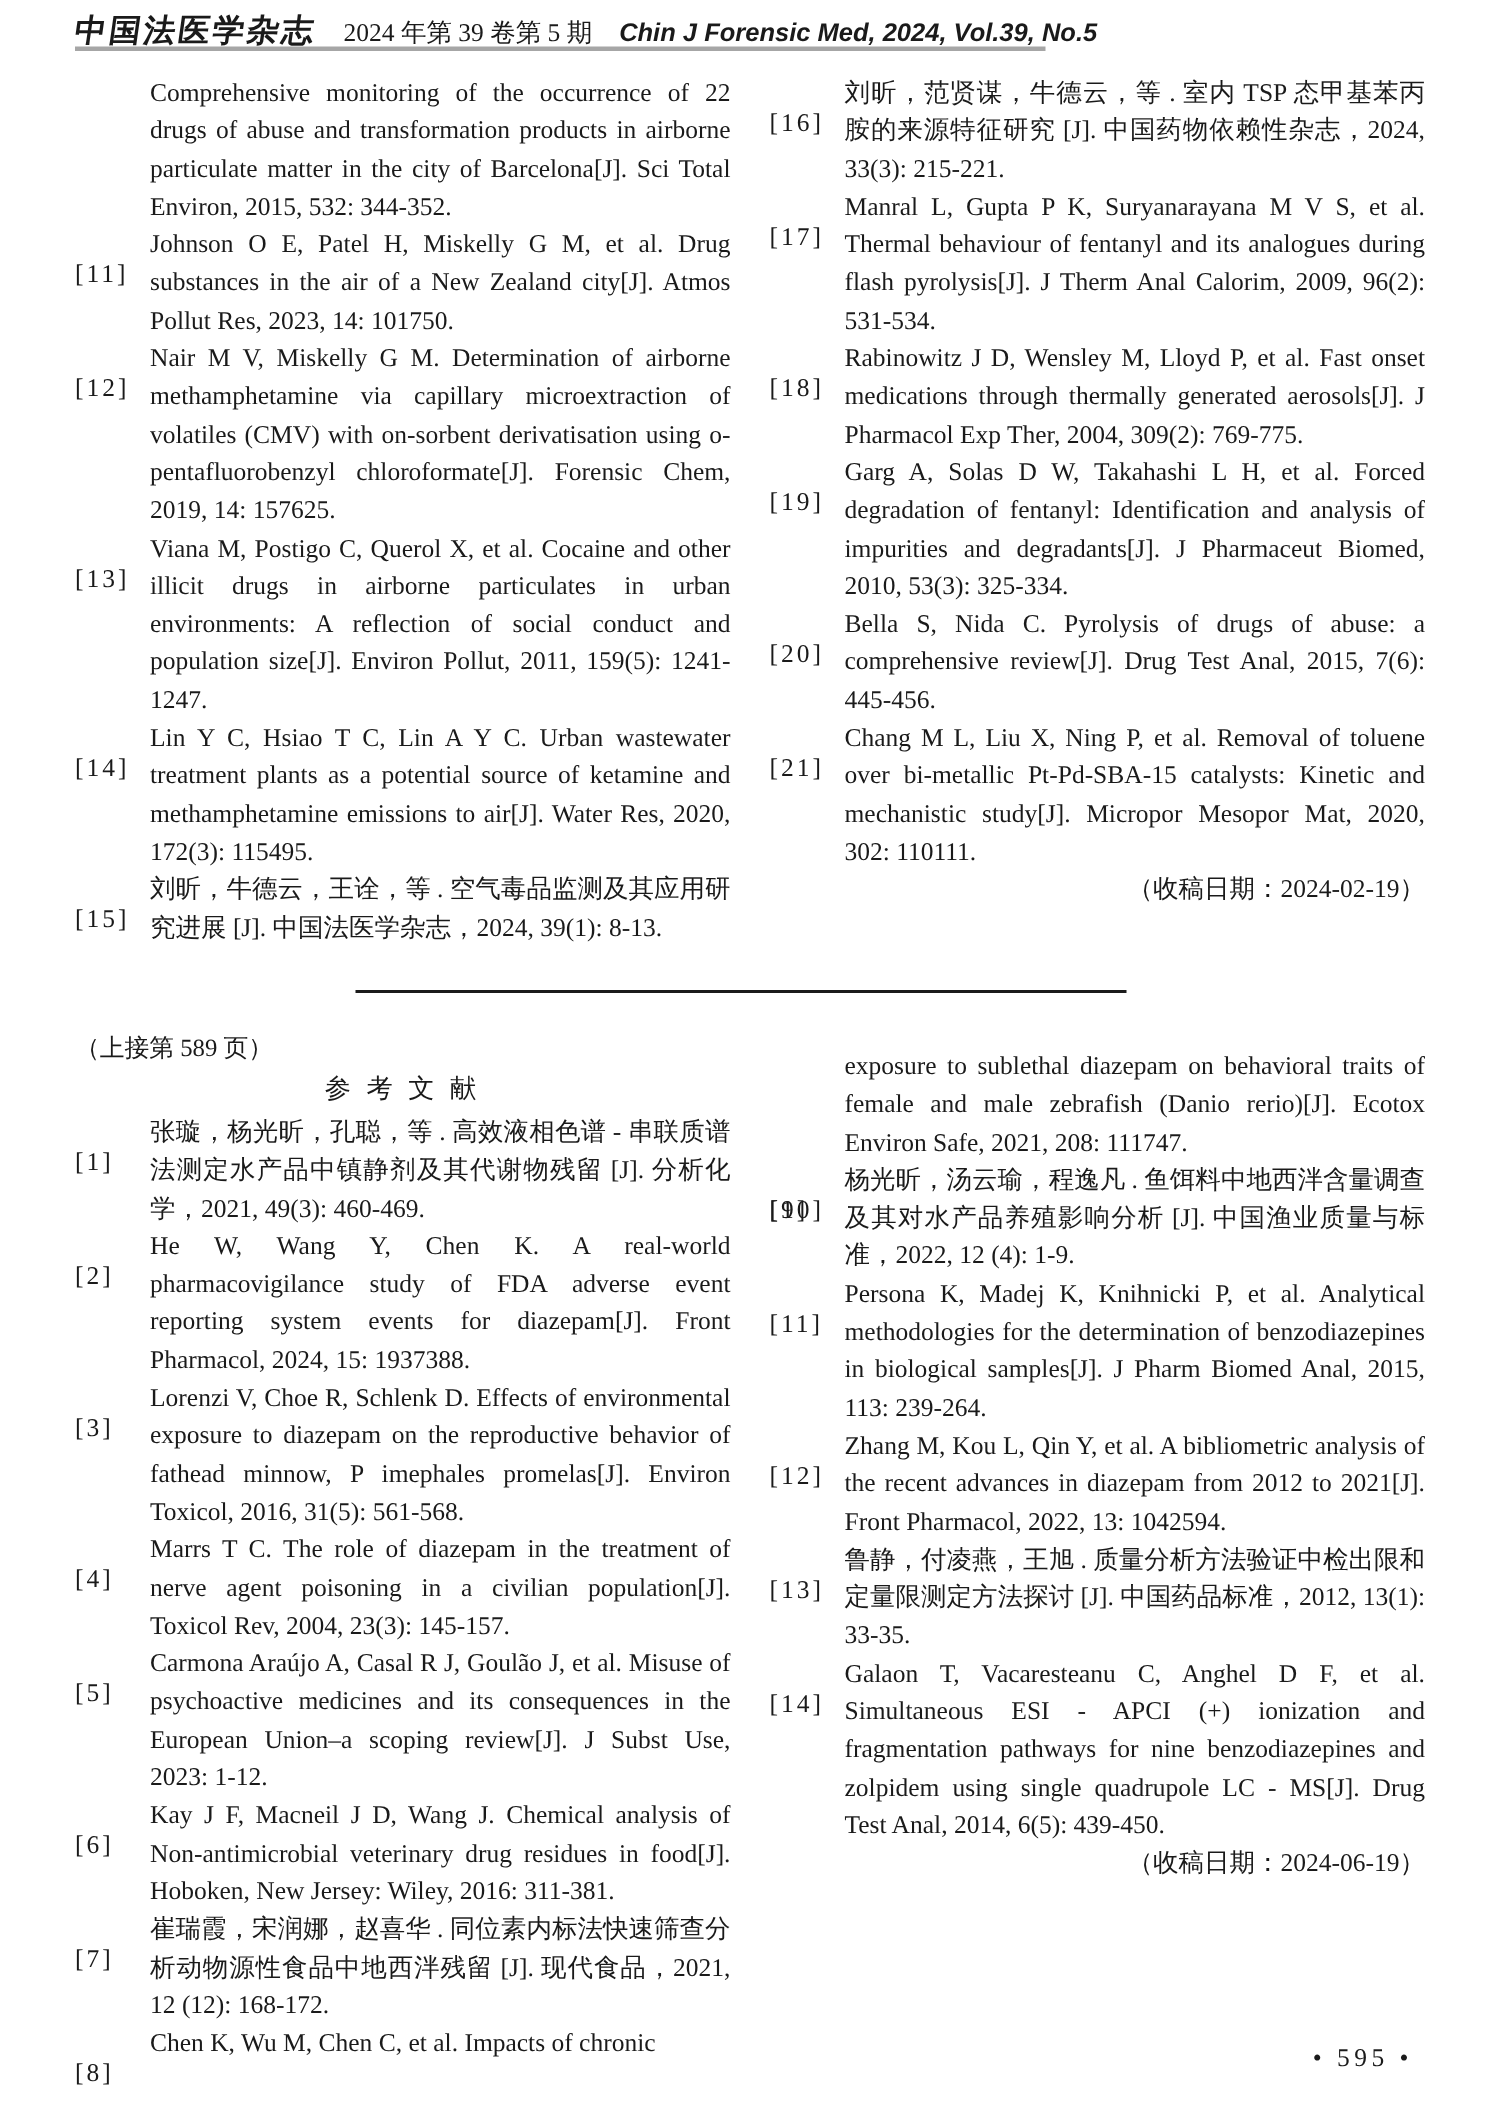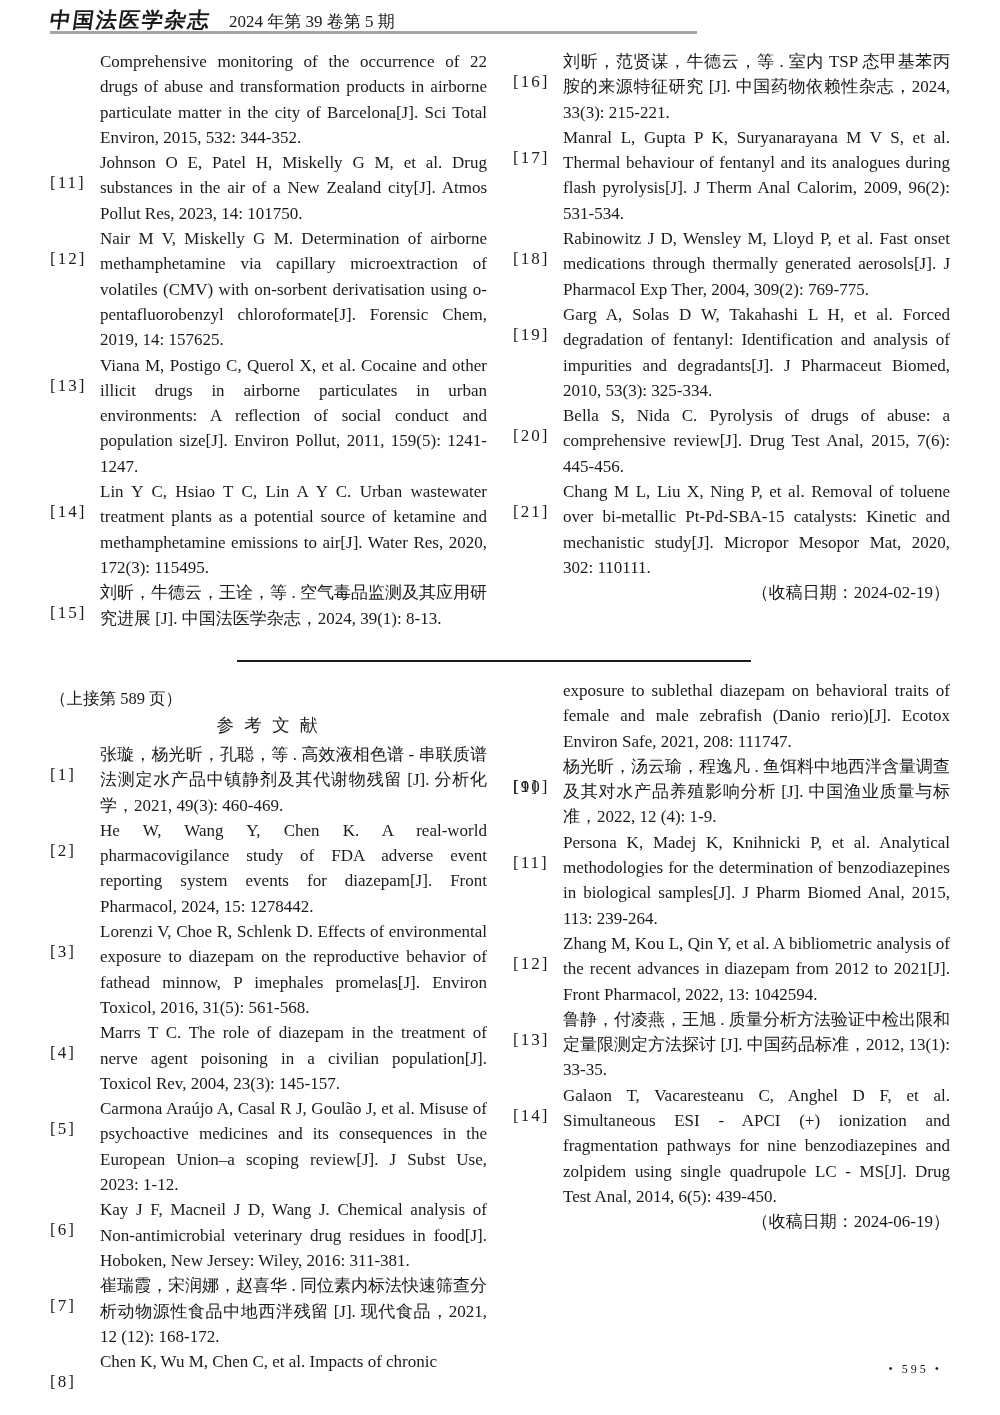--- a/index.html
+++ b/index.html
@@ -33,21 +33,21 @@
   .header-rule {
     position: absolute;
     top: 31px; left: 50px; width: 647px; height: 3px;
     background: #a6a6a6;
   }
   
   .col { position: absolute; width: 437px; }
   .col-s1-left  { top: 49px;  left: 50px;  }
   .col-s1-right { top: 49px;  left: 513px; }
   .col-s2-left  { top: 742px; left: 50px;  }
-  .col-s2-right { top: 678px; left: 513px; font-family: Liberation Serif, serif; }
+  .col-s2-right { top: 698px; left: 513px; font-family: Liberation Serif, serif; }
   .ref {
     position: relative;
     padding-left: 50px;
     font-size: 17px;
     line-height: 25.3px;
     text-align: justify;
     overflow-wrap: anywhere;
   }
   .ref-num {
     position: absolute; left: 0; top: 0;
@@ -73,31 +73,32 @@
     position: absolute;
     top: 713px; left: 50px; width: 437px;
     text-align: center;
     font-weight: 400; font-size: 17.5px;
     letter-spacing: 3px;
   }
   
   .footer-page {
     position: absolute;
     top: 1362px; right: 58px;
-    font-size: 12px; letter-spacing: 3px;
+    font-size: 17px; letter-spacing: 3px;
   }
 </style>
 </head>
 <body>
 
 <div class="page">
 
   <div class="header">
     <span class="journal-cn">中国法医学杂志</span>
     <span class="issue-cn">2024 年第 39 卷第 5 期</span>
+    <span class="journal-en">Chin J Forensic Med, 2024, Vol.39, No.5</span>
   </div>
   <div class="header-rule"></div>
 
   <div class="col col-s1-left">
       <div class="ref"><span class="ref-text">Comprehensive monitoring of the occurrence of 22 drugs of abuse and transformation products in airborne particulate matter in the city of Barcelona[J]. Sci Total Environ, 2015, 532: 344-352.</span></div>
       <div class="ref"><span class="ref-num">[11]</span><span class="ref-text">Johnson O E, Patel H, Miskelly G M, et al. Drug substances in the air of a New Zealand city[J]. Atmos Pollut Res, 2023, 14: 101750.</span></div>
       <div class="ref"><span class="ref-num">[12]</span><span class="ref-text">Nair M V, Miskelly G M. Determination of airborne methamphetamine via capillary microextraction of volatiles (CMV) with on-sorbent derivatisation using o-pentafluorobenzyl chloroformate[J]. Forensic Chem, 2019, 14: 157625.</span></div>
       <div class="ref"><span class="ref-num">[13]</span><span class="ref-text">Viana M, Postigo C, Querol X, et al. Cocaine and other illicit drugs in airborne particulates in urban environments: A reflection of social conduct and population size[J]. Environ Pollut, 2011, 159(5): 1241-1247.</span></div>
       <div class="ref"><span class="ref-num">[14]</span><span class="ref-text">Lin Y C, Hsiao T C, Lin A Y C. Urban wastewater treatment plants as a potential source of ketamine and methamphetamine emissions to air[J]. Water Res, 2020, 172(3): 115495.</span></div>
       <div class="ref"><span class="ref-num">[15]</span><span class="ref-text">刘昕，牛德云，王诠，等 . 空气毒品监测及其应用研究进展 [J]. 中国法医学杂志，2024, 39(1): 8-13.</span></div>
@@ -114,21 +115,21 @@
     <div class="received">（收稿日期：2024-02-19）</div>
   </div>
 
   <div class="divider"></div>
 
   <div class="note">（上接第 589 页）</div>
   <div class="section-heading">参 考 文 献</div>
 
   <div class="col col-s2-left">
       <div class="ref"><span class="ref-num">[1]</span><span class="ref-text">张璇，杨光昕，孔聪，等 . 高效液相色谱 - 串联质谱法测定水产品中镇静剂及其代谢物残留 [J]. 分析化学，2021, 49(3): 460-469.</span></div>
-      <div class="ref"><span class="ref-num">[2]</span><span class="ref-text">He W, Wang Y, Chen K. A real-world pharmacovigilance study of FDA adverse event reporting system events for diazepam[J]. Front Pharmacol, 2024, 15: 1278442.</span></div>
+      <div class="ref"><span class="ref-num">[2]</span><span class="ref-text">He W, Wang Y, Chen K. A real-world pharmacovigilance study of FDA adverse event reporting system events for diazepam[J]. Front Pharmacol, 2024, 15: 1937388.</span></div>
       <div class="ref"><span class="ref-num">[3]</span><span class="ref-text">Lorenzi V, Choe R, Schlenk D. Effects of environmental exposure to diazepam on the reproductive behavior of fathead minnow, P imephales promelas[J]. Environ Toxicol, 2016, 31(5): 561-568.</span></div>
       <div class="ref"><span class="ref-num">[4]</span><span class="ref-text">Marrs T C. The role of diazepam in the treatment of nerve agent poisoning in a civilian population[J]. Toxicol Rev, 2004, 23(3): 145-157.</span></div>
       <div class="ref"><span class="ref-num">[5]</span><span class="ref-text">Carmona Araújo A, Casal R J, Goulão J, et al. Misuse of psychoactive medicines and its consequences in the European Union–a scoping review[J]. J Subst Use, 2023: 1-12.</span></div>
       <div class="ref"><span class="ref-num">[6]</span><span class="ref-text">Kay J F, Macneil J D, Wang J. Chemical analysis of Non-antimicrobial veterinary drug residues in food[J]. Hoboken, New Jersey: Wiley, 2016: 311-381.</span></div>
       <div class="ref"><span class="ref-num">[7]</span><span class="ref-text">崔瑞霞，宋润娜，赵喜华 . 同位素内标法快速筛查分析动物源性食品中地西泮残留 [J]. 现代食品，2021, 12 (12): 168-172.</span></div>
       <div class="ref"><span class="ref-num">[8]</span><span class="ref-text">Chen K, Wu M, Chen C, et al. Impacts of chronic</span></div>
     </div>
   <div class="col col-s2-right">
     <div>
         <div class="ref"><span class="ref-text">exposure to sublethal diazepam on behavioral traits of female and male zebrafish (Danio rerio)[J]. Ecotox Environ Safe, 2021, 208: 111747.</span></div>

